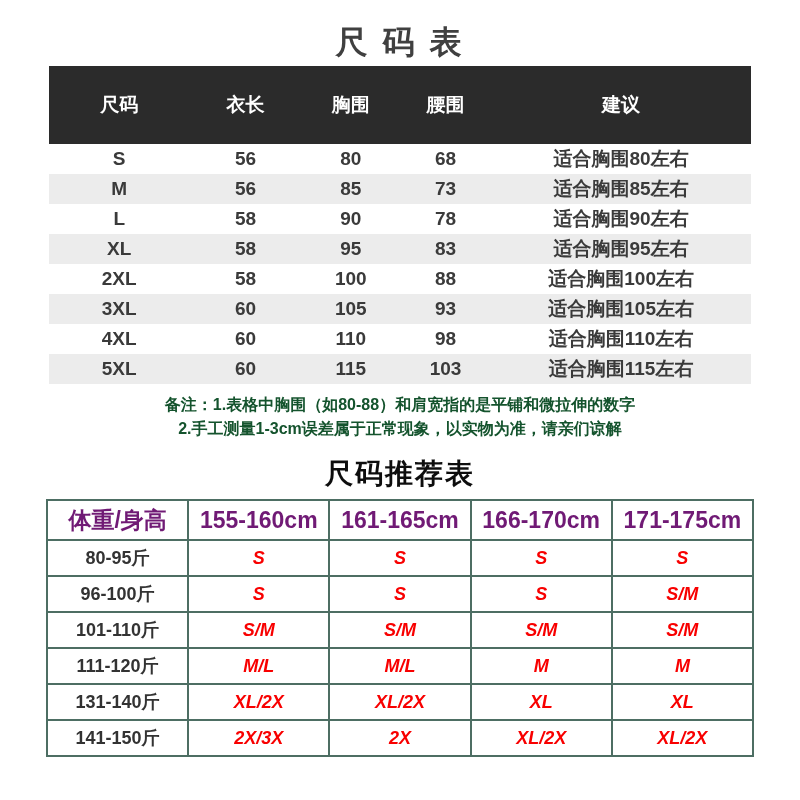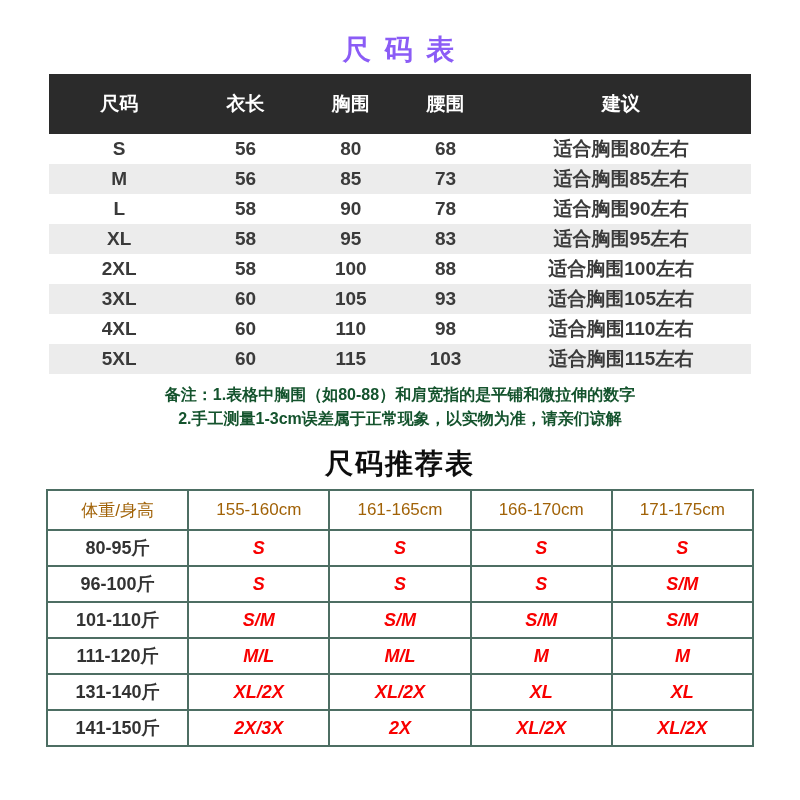--- a/index.html
+++ b/index.html
@@ -2,33 +2,33 @@
 <html><head>
 <meta charset="utf-8">
 <style>
   html, body { margin: 0; padding: 0; background: #ffffff; }
   .page {
     width: 800px; height: 800px; background: #ffffff; overflow: hidden;
     font-family: "Liberation Sans", "DejaVu Sans", sans-serif;
     color: #222; box-sizing: border-box;
   }
   .main-title {
-    padding-top: 36px; text-align: center;
-    font-size: 28px; font-weight: bold; color: #8b5cf6;
+    padding-top: 28px; text-align: center;
+    font-size: 32px; font-weight: bold; color: #404040;
     letter-spacing: 3px; line-height: 28px;
   }
   
   table.size-table {
     width: 702px; margin: 10px auto 0 auto;
     border-collapse: collapse; table-layout: fixed;
   }
   table.size-table thead th {
     background: #2b2b2b; color: #ffffff;
     font-size: 19px; font-weight: bold;
-    height: 54px; text-align: center; padding: 3px;
+    height: 54px; text-align: center; padding: 12px;
   }
   table.size-table tbody td {
     height: 30px; text-align: center; padding: 0;
     font-size: 19px; font-weight: bold; color: #3a3a3a;
   }
   table.size-table tbody tr:nth-child(even) { background: #ececec; }
   
   .notes {
     margin-top: 9px; text-align: center;
     color: #14532d; font-weight: bold; font-size: 16px; line-height: 24px;
@@ -41,21 +41,21 @@
   }
   
   table.rec-table {
     width: 708px; margin: 12px auto 0 auto;
     border-collapse: collapse; table-layout: fixed;
   }
   table.rec-table th, table.rec-table td {
     border: 2px solid #4d6e63; text-align: center; padding: 0;
   }
   table.rec-table thead th {
-    height: 38px; font-size: 17px; font-weight: normal; color: #a16207;
+    height: 38px; font-size: 23px; font-weight: bold; color: #701a75;
     background: #ffffff;
   }
   table.rec-table tbody td { height: 34px; }
   table.rec-table tbody td.weight-cell {
     font-size: 18px; font-weight: bold; color: #333333; font-style: normal;
   }
   table.rec-table tbody td.value-cell {
     font-size: 18px; font-weight: bold; font-style: italic; color: #f80000;
   }
 </style>

